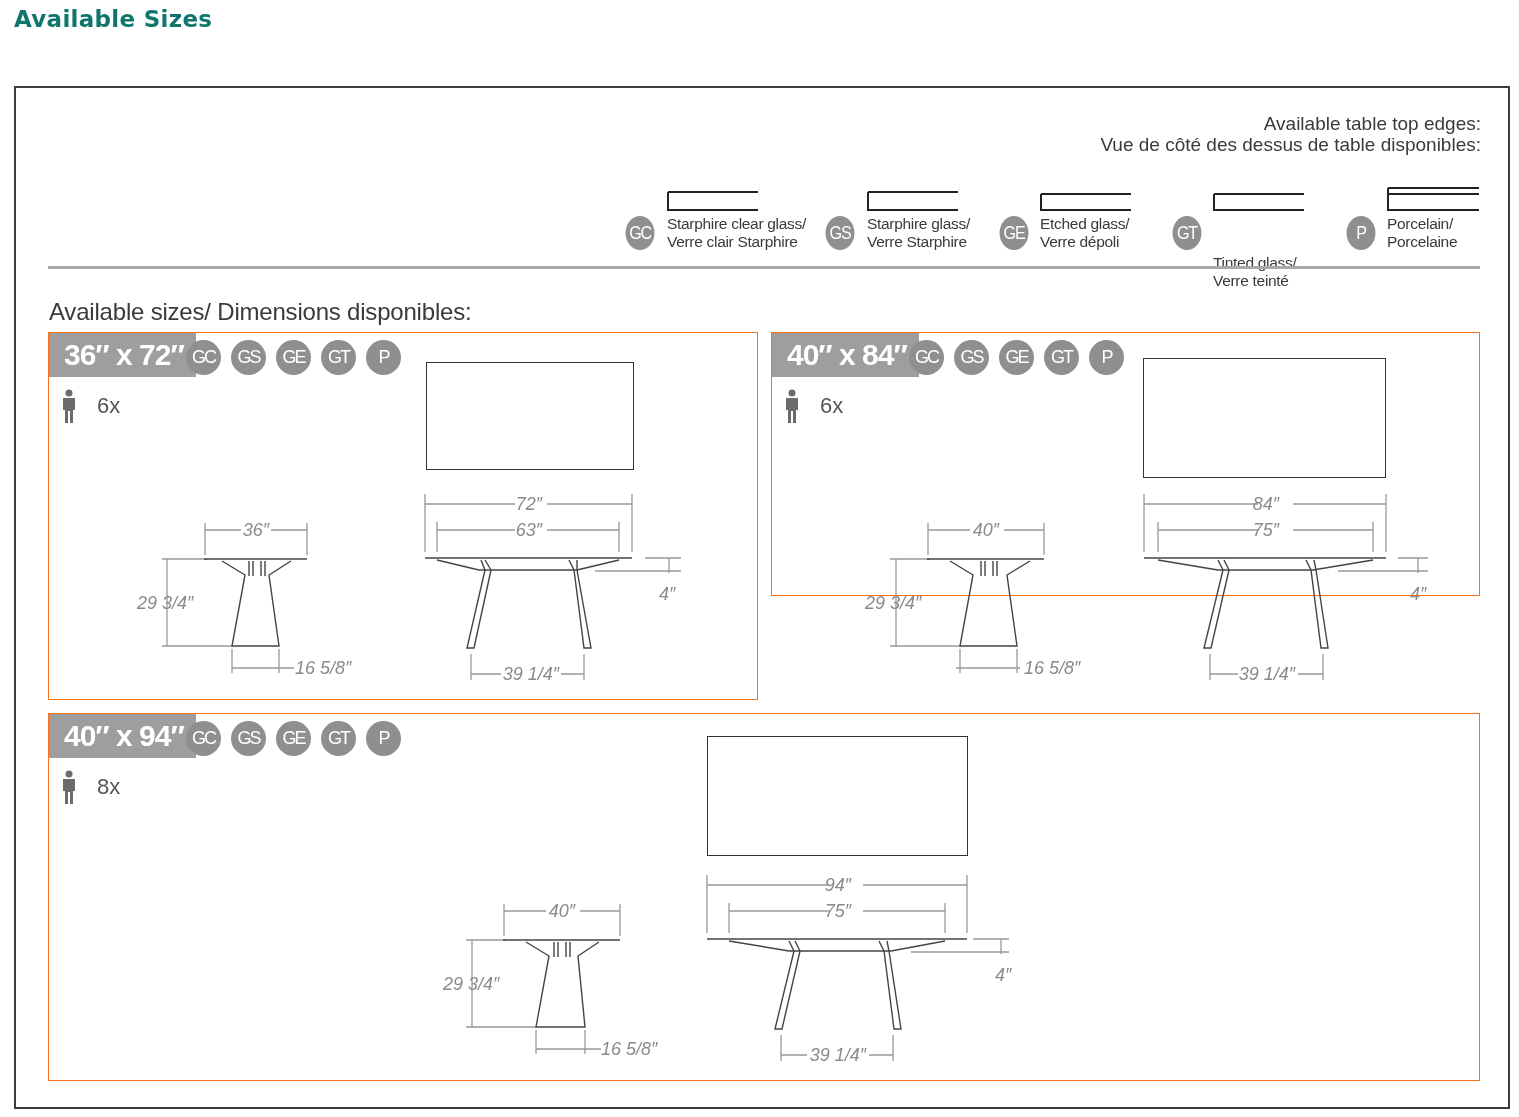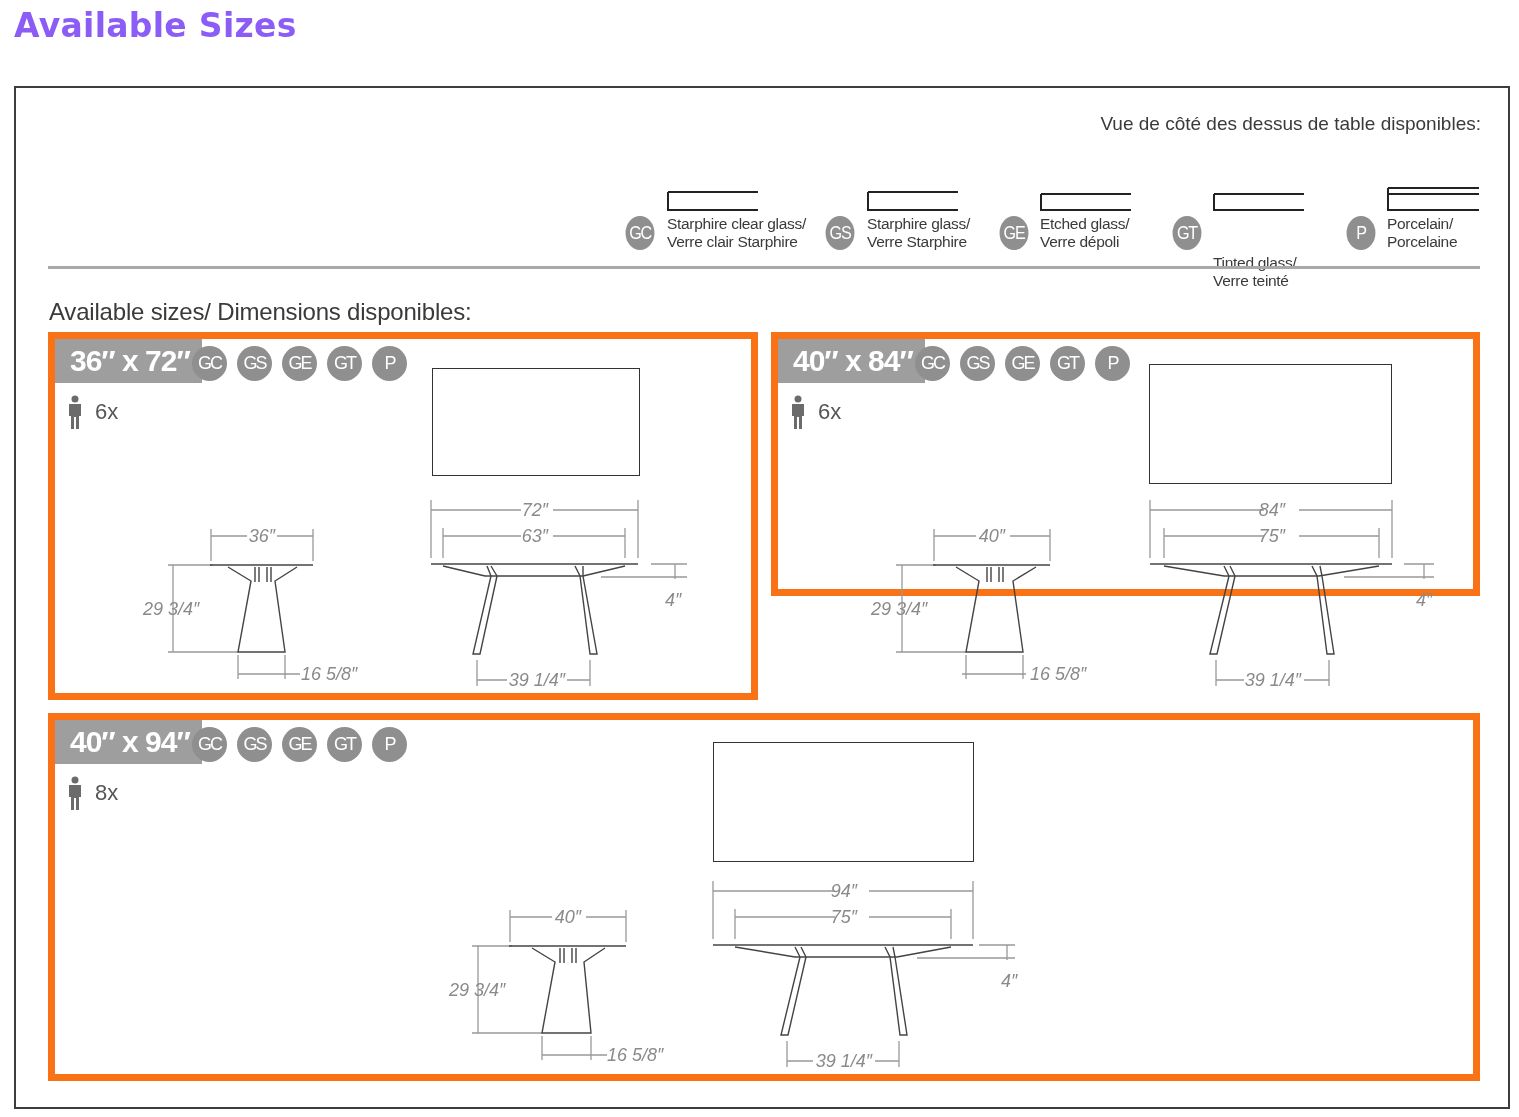--- a/index.html
+++ b/index.html
@@ -1,43 +1,44 @@
 <!DOCTYPE html>
 <html><head>
   <meta charset="utf-8">
   <style>
     html, body { margin:0; padding:0; background:#ffffff; }
     body { width:1519px; height:1117px; position:relative; overflow:hidden; font-family:"DejaVu Sans", sans-serif; }
-    .page-title { position:absolute; left:14px; top:6px; font-family:"DejaVu Sans", sans-serif; font-weight:bold; font-size:33px; color:#8b5cf6; letter-spacing:0.3px; }
+    .page-title { position:absolute; left:14px; top:6px; font-family:"DejaVu Sans", sans-serif; font-weight:bold; font-size:23px; color:#0f766e; letter-spacing:0.3px; }
     .frame { position:absolute; left:14px; top:86px; width:1496px; height:1023px; border:2px solid #3d3d3d; box-sizing:border-box; }
     .edges-title { position:absolute; right:38px; top:113px; text-align:right; font-family:"Liberation Sans", sans-serif; font-size:19px; line-height:21px; color:#3a3a3a; }
     .legend-item { position:absolute; top:186px; height:70px; }
     .legend-item .badge { position:absolute; left:0; top:30px; }
     .legend-item .edge { position:absolute; top:0; }
     .legend-item .lbl { position:absolute; top:29px; font-family:"Liberation Sans", sans-serif; font-size:15.5px; line-height:18px; color:#3a3a3a; white-space:nowrap; letter-spacing:-0.3px; }
     .badge { width:34px; height:34px; border-radius:50%; background:#8f8f8f; color:#fff; font-family:"Liberation Sans", sans-serif; font-size:19px; line-height:34px; text-align:center; letter-spacing:-1.5px; transform:scaleX(0.85); }
     .rule { position:absolute; left:48px; top:266px; width:1432px; height:3px; background:#a9a9a9; }
     .sizes-heading { position:absolute; left:49px; top:298px; font-family:"Liberation Sans", sans-serif; font-size:24px; color:#3a3a3a; letter-spacing:-0.2px; }
-    .panel { position:absolute; border:7px solid #f97316; box-sizing:border-box; background:#fff; }
+    .panel { position:absolute; border:1px solid #f97316; box-sizing:border-box; background:#fff; }
     .size-tag { position:absolute; left:0; top:0; height:44px; padding:0 12px 0 15px; background:#9e9e9e; color:#fff; font-family:"Liberation Sans", sans-serif; font-weight:bold; font-size:30px; line-height:44px; letter-spacing:-1px; }
     .badges { position:absolute; top:7px; display:flex; gap:10px; }
     .badges .badge { transform:none; width:35px; height:35px; line-height:35px; font-size:18px; letter-spacing:-2px; }
-    .seats { position:absolute; left:12px; top:56px; display:flex; align-items:center; gap:12px;justify-content:flex-end; }
+    .seats { position:absolute; left:12px; top:56px; display:flex; align-items:center; gap:20px;justify-content:flex-end; }
     .seats .cnt { font-family:"Liberation Sans", sans-serif; font-size:22px; color:#555; }
     .drawing { position:absolute; }
     .dim { font-family:"Liberation Sans", sans-serif; font-style:italic; font-size:18px; fill:#8a8a8a; }
   </style>
 </head>
 <body>
 
 <div class="page-title">Available Sizes</div>
 
 <div class="frame"></div>
 
 <div class="edges-title">
+  <div>Available table top edges:</div>
   <div>Vue de côté des dessus de table disponibles:</div>
 </div>
 
 <div class="legend-item" style="left:623px;width:190px;">
   <div class="badge">GC</div>
   <svg class="edge" style="left:44px;" width="92" height="26">
       <path d="M1 6 H91 M1 6 V24 H91" stroke="#222" stroke-width="2" fill="none"></path>
     </svg>
   <div class="lbl" style="left:44px;">
       <div>Starphire clear glass/</div>

